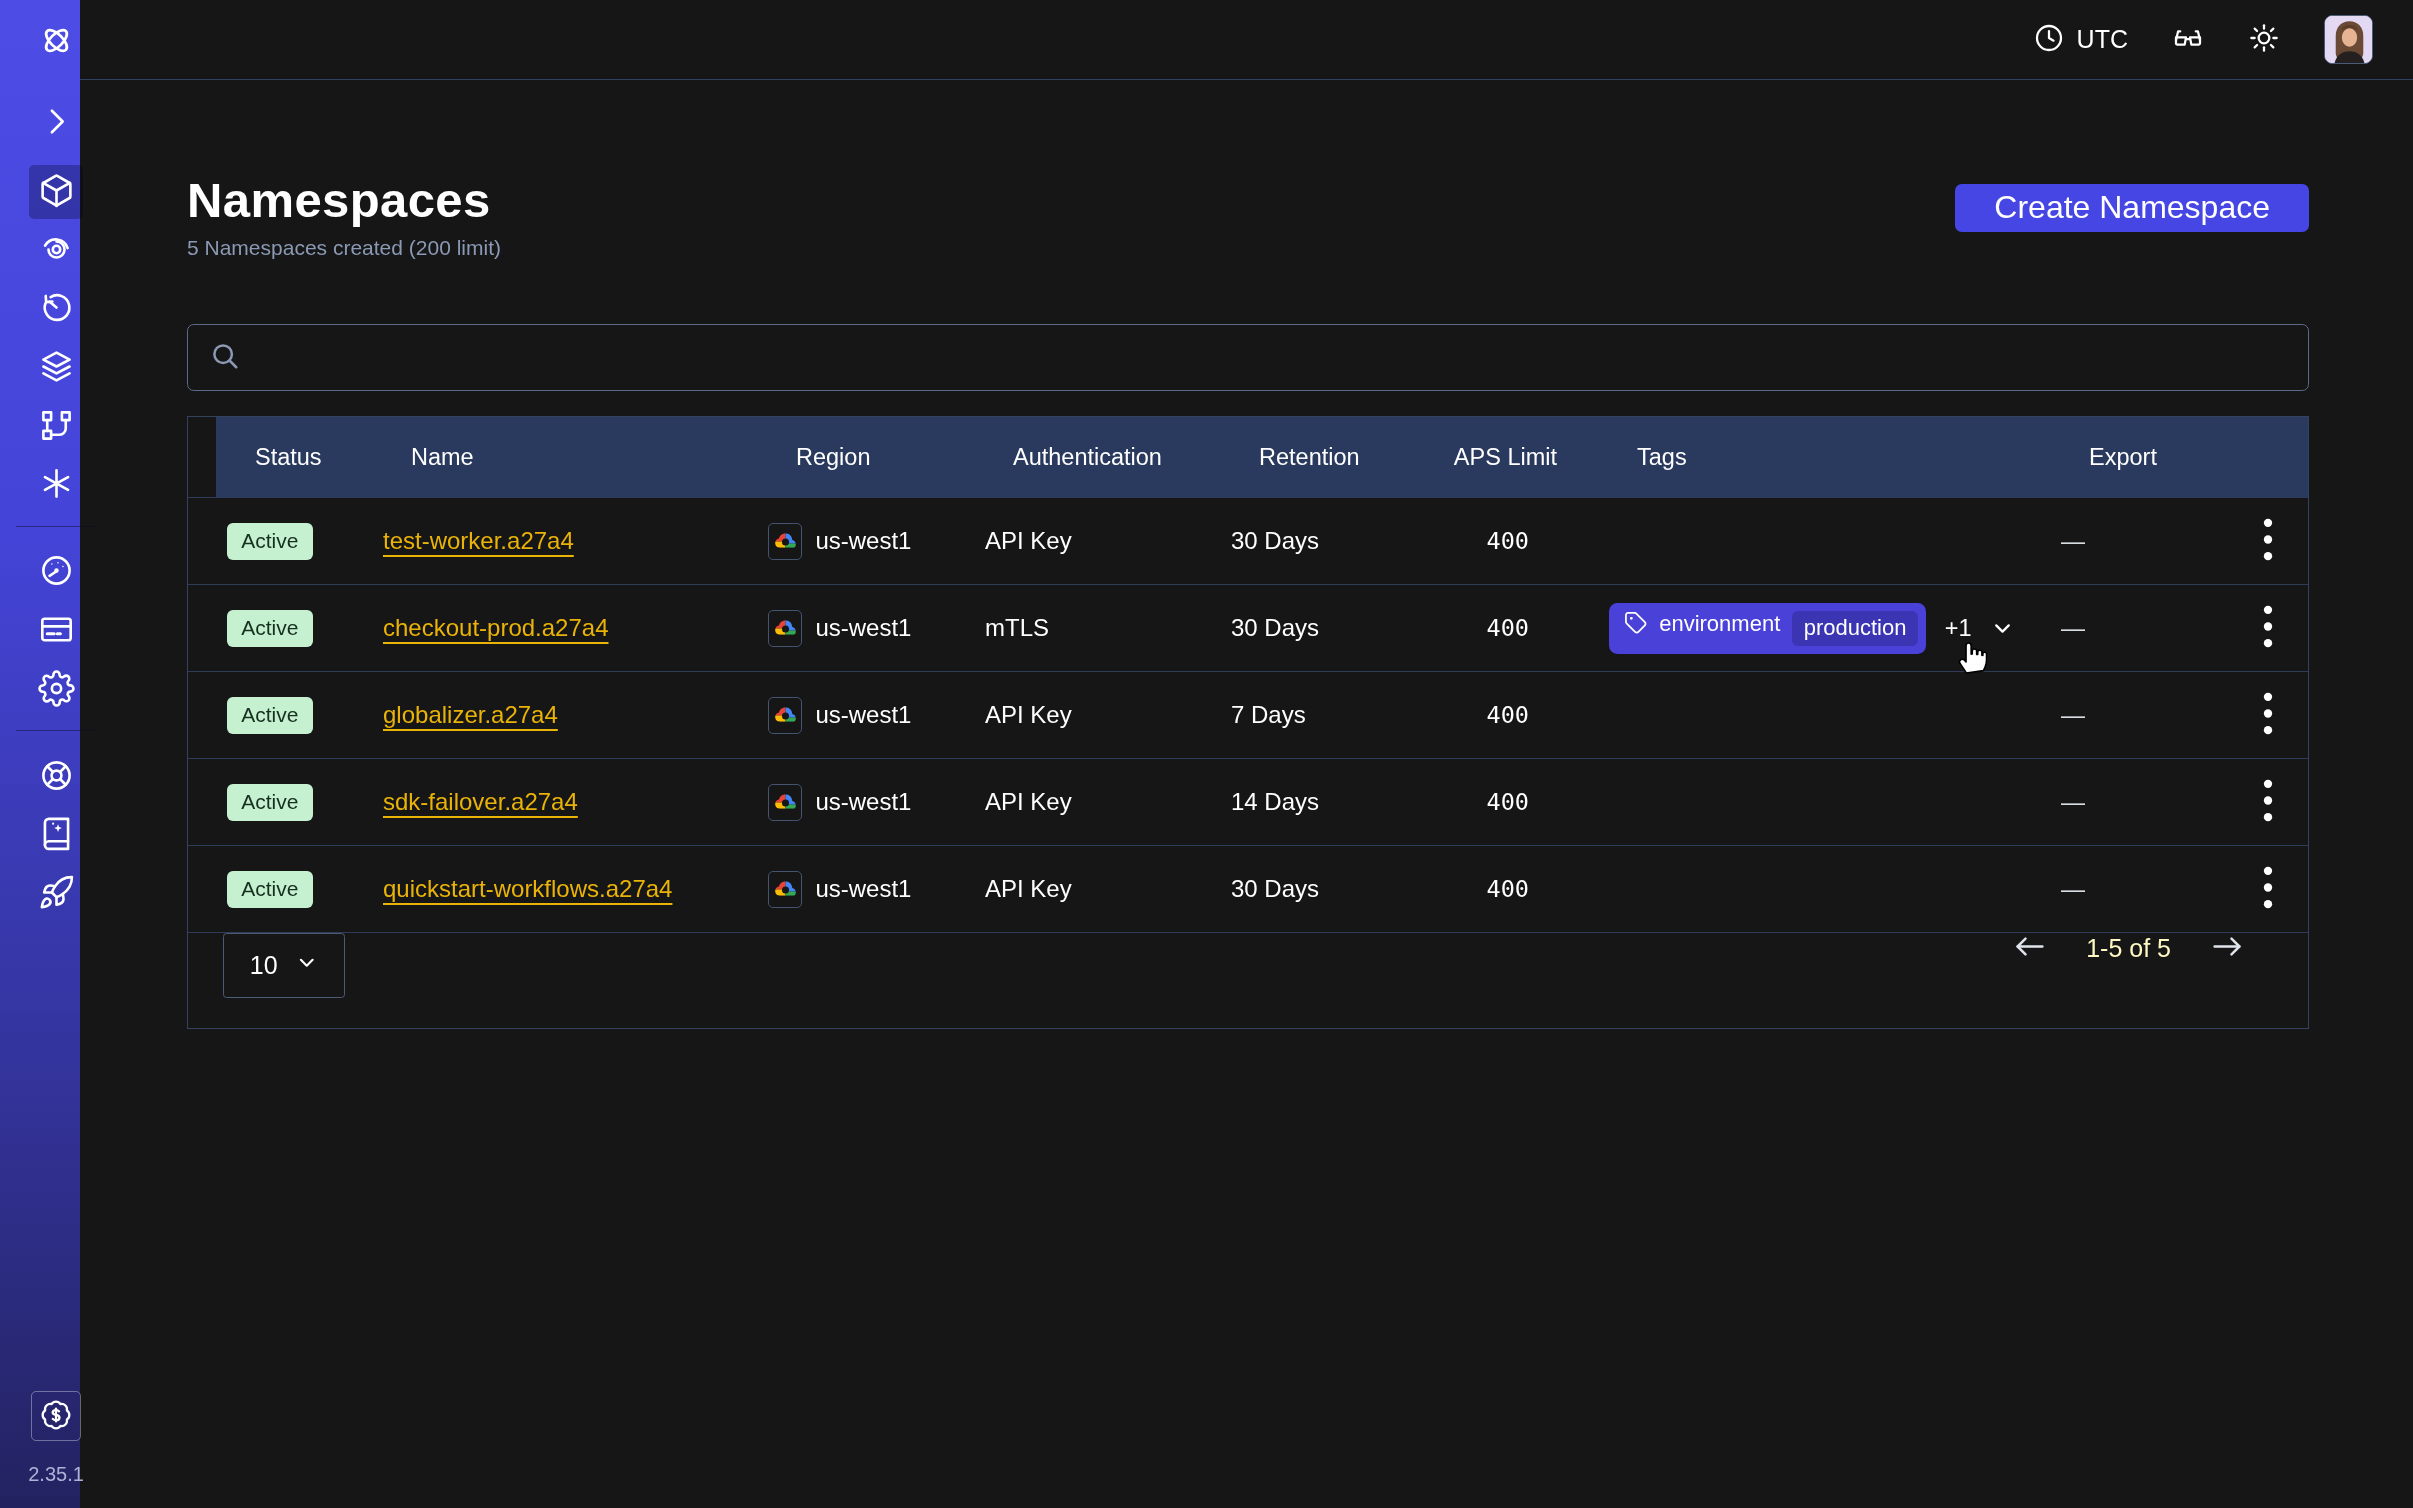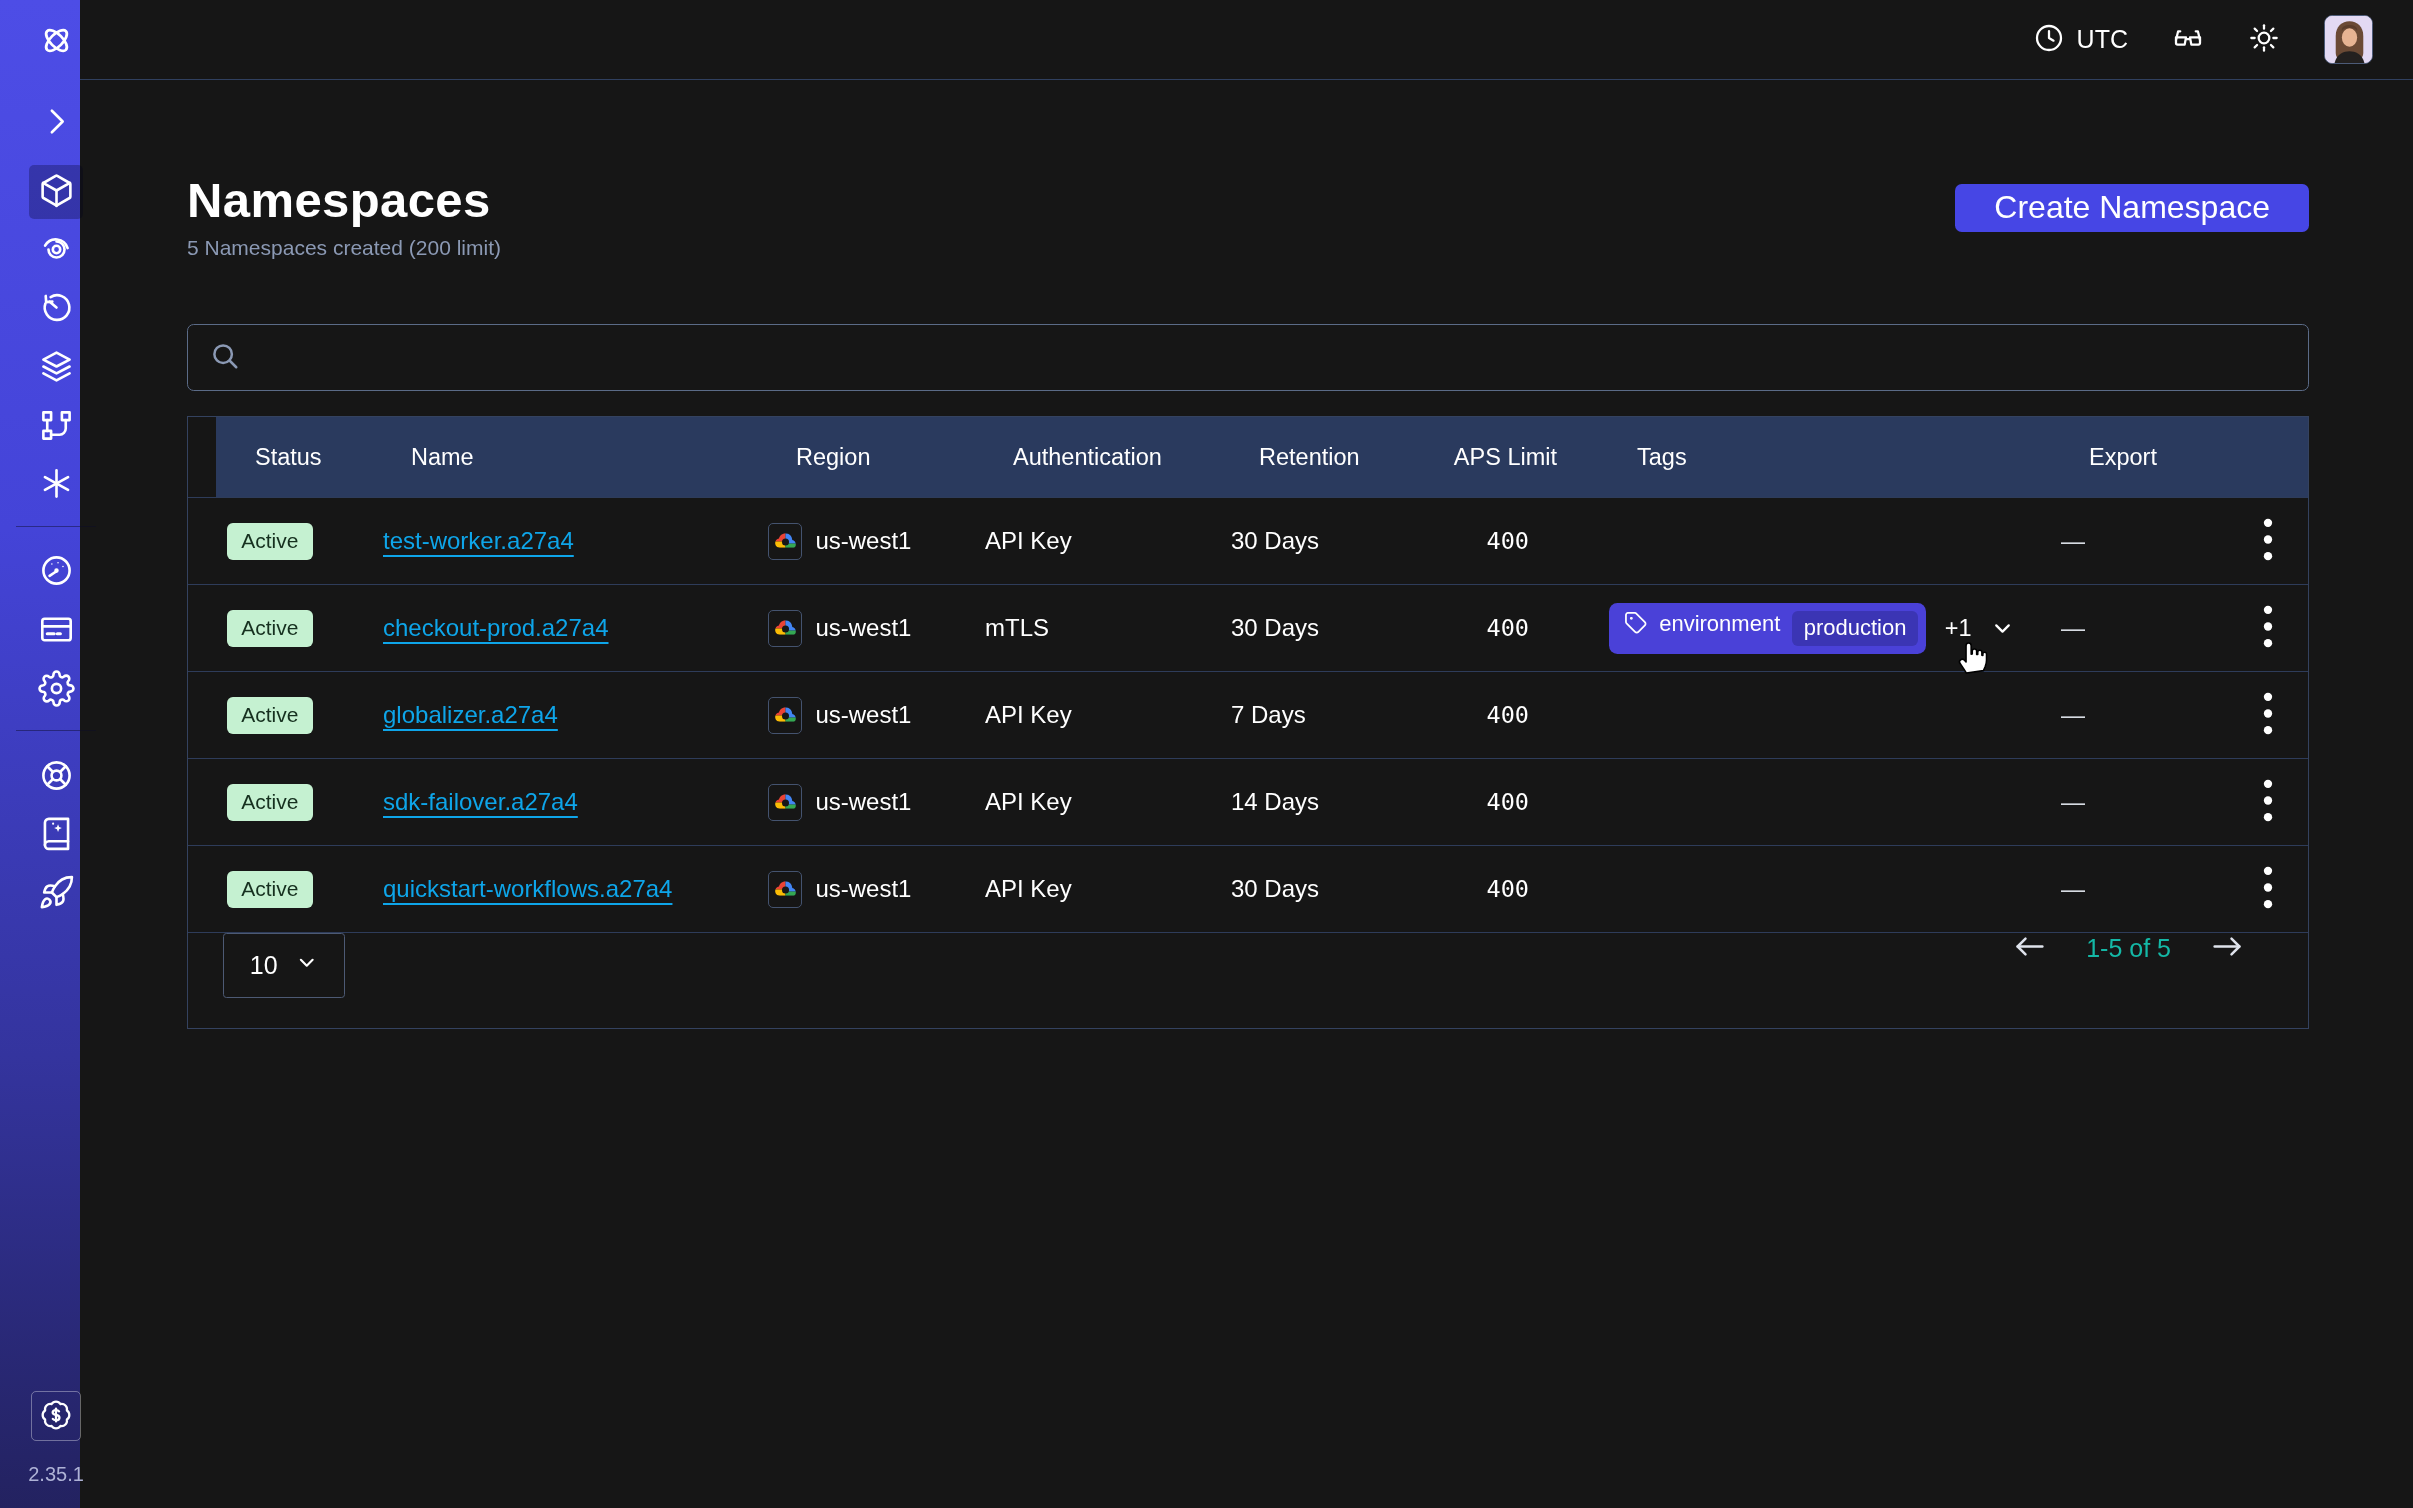--- a/index.html
+++ b/index.html
@@ -51,21 +51,21 @@
   .thead { background:#2a3a5e; height:80px; font-size:23.5px; font-weight:500;margin-left:28px; }
   .trow { height:87px; border-top:1.7px solid #2e3c5a; font-size:24px; }
   .cell { display:flex; align-items:center; }
   .c-status { padding-left:39px; }
   .c-aps { justify-content:flex-end; font-family:"DejaVu Sans Mono",monospace; font-size:23.5px; }
   .c-tags { padding-left:80px; }
   .c-kebab { justify-content:center; }
   .thead .c-status { padding-left:39px; }
 
   .badge { background:#c5f1d1; color:#16301f; font-size:21px; padding:6.7px 14.2px; border-radius:5.9px; }
-  .nslink { color:#0ea5e9; text-decoration:underline; text-underline-offset:5.9px; text-decoration-thickness:1.7px; }
+  .nslink { color:#eab308; text-decoration:underline; text-underline-offset:5.9px; text-decoration-thickness:1.7px; }
   .gcpbox { width:34px; height:37px; border:1.7px solid #44536f; border-radius:5px; display:inline-flex; align-items:center; justify-content:center; margin-right:13.4px; }
   .gcpbox svg { width:25px; height:25px; }
   .tag-group { display:inline-flex; align-items:center; gap:18.4px; }
   .tagpill { display:inline-flex; align-items:flex-start; gap:11.7px; background:#4a41d8; border-radius:8.4px; padding:8.4px 8.4px 8.4px 15px; cursor:pointer; }
   .tagpill svg { width:23.5px; height:23.5px; stroke:#fff; fill:none; stroke-width:1.8; stroke-linecap:round; stroke-linejoin:round; }
   .tagkey { font-size:22px; }
   .tagval { background:#3b35b4; border-radius:5.9px; padding:4.2px 11.7px; font-size:22px; }
   .tagmore { font-size:23.5px; }
   .tagchev { cursor:pointer; display:inline-flex; }
   .tagchev svg { width:25px; height:25px; stroke:#fff; fill:none; stroke-width:2.2; stroke-linecap:round; stroke-linejoin:round; }
@@ -73,21 +73,21 @@
   .kebab { background:none; border:none; cursor:pointer; display:flex; }
   .kebab svg { width:10px; height:45px; fill:#fff; }
 
   .pagerow { height:96px; border-top:1.7px solid #2e3c5a; display:flex; align-items:flex-start; justify-content:space-between; padding:0 64px 0 35px; }
   .pagesize { height:65px; width:122px; border:1.7px solid #4d5a74; border-radius:3.4px; background:none; color:#fff; font-size:25px;
     display:flex; align-items:center; justify-content:center; gap:17px; cursor:pointer; font-family:"Liberation Sans",sans-serif; }
   .pagesize svg { width:23.5px; height:23.5px; stroke:#fff; fill:none; stroke-width:2.2; stroke-linecap:round; stroke-linejoin:round; }
   .pager { display:flex; align-items:center; gap:39px; }
   .pager-arrow { background:none; border:none; cursor:pointer; display:flex; }
   .pager-arrow svg { width:34px; height:27px; stroke:#dfe3ec; fill:none; stroke-width:2.2; stroke-linecap:round; stroke-linejoin:round; }
-  .pager-label { font-size:25px; color:#14b8a6; }
+  .pager-label { font-size:25px; color:#fef9c3; }
 
   
   .cursor { position:absolute; left:1953px; top:634px; width:39px; height:44px; pointer-events:none; z-index:50; }
 </style>
 </head>
 <body>
 
 <aside class="sidebar">
   <div class="side-top">
     <button class="navbtn">

